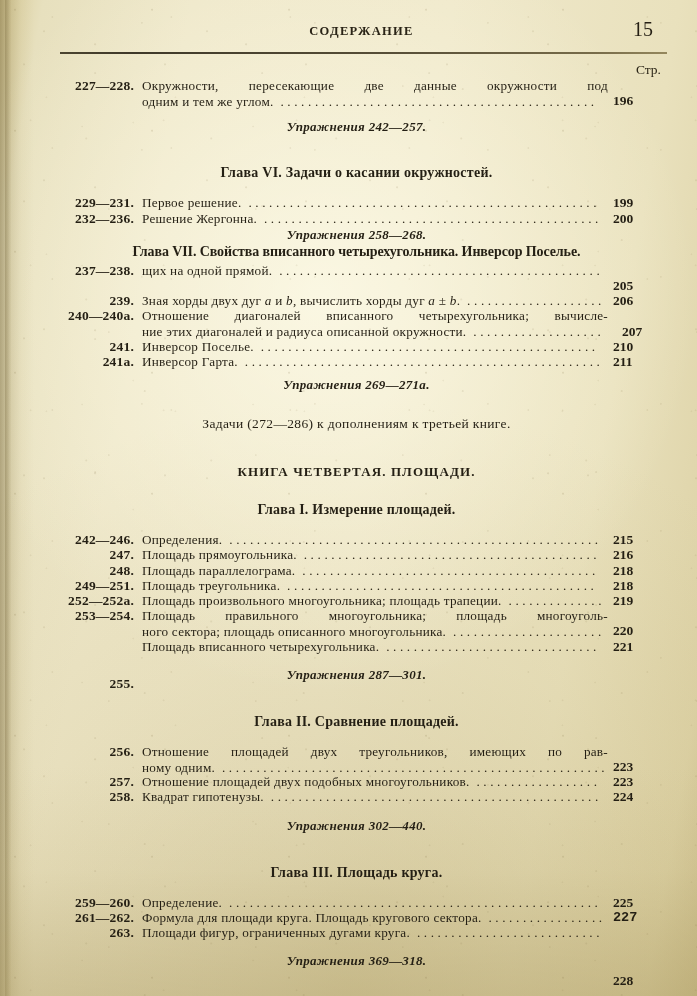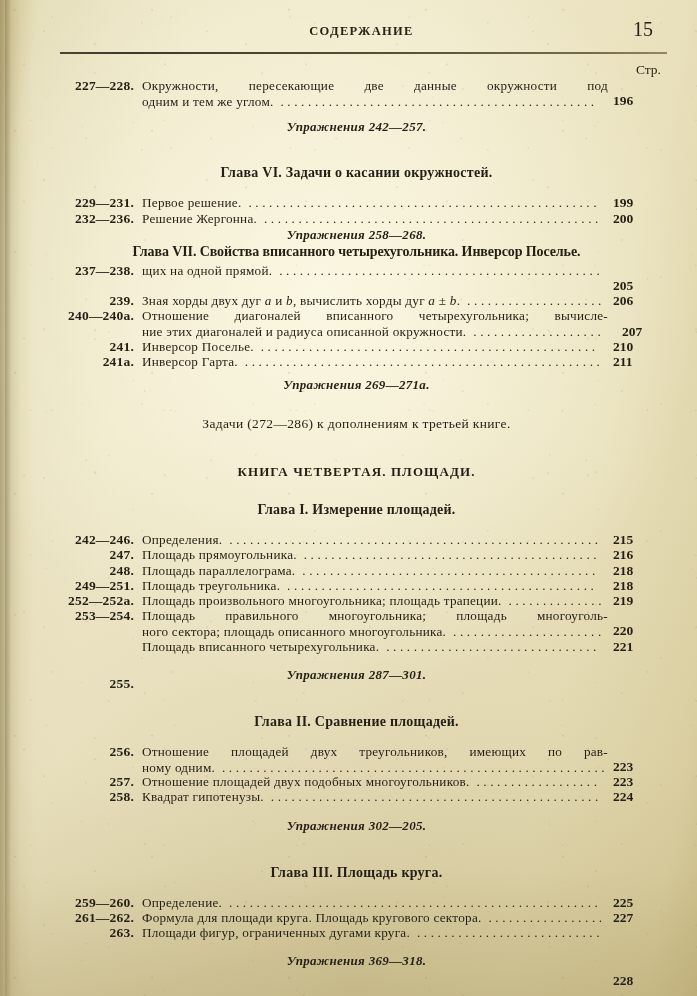--- a/index.html
+++ b/index.html
@@ -305,35 +305,35 @@
         </div>
         <div class="pg" style="top: 0px;">223</div>
       </div>
       <div class="entry" style="top: 789.4px;">
         <div class="num" style="top: 0px;">258.</div>
         <div class="body">
           <span class="ln"><span> Квадрат гипотенузы.</span><span class="leader"> ................................................</span></span>
         </div>
         <div class="pg" style="top: 0px;">224</div>
       </div>
-      <div class="centered exer" style="top: 817.6px;">Упражнения 302—205.</div>
+      <div class="centered exer" style="top: 817.6px;">Упражнения 302—440.</div>
       <div class="centered chap-head" style="top: 864.6px;">Глава III. Площадь круга.</div>
       <div class="entry" style="top: 894.6px;">
         <div class="num" style="top: 0px;">259—260.</div>
         <div class="body">
           <span class="ln"><span> Определение.</span><span class="leader"> ......................................................</span></span>
         </div>
         <div class="pg" style="top: 0px;">225</div>
       </div>
       <div class="entry" style="top: 909.8px;">
         <div class="num" style="top: 0px;">261—262.</div>
         <div class="body">
           <span class="ln"><span> Формула для площади круга. Площадь кругового сектора.</span><span class="leader"> .................</span></span>
         </div>
-        <div class="pg" style="top: 0px;">227</div>
+        <div class="pg" style="top: 0px; font-family: Liberation Mono, monospace;">227</div>
       </div>
       <div class="entry" style="top: 925px;">
         <div class="num" style="top: 0px;">263.</div>
         <div class="body">
           <span class="ln"><span> Площади фигур, ограниченных дугами круга.</span><span class="leader"> ...........................</span></span>
         </div>
         <div class="pg faded" style="top: 0px; margin-top: 48px;">228</div>
       </div>
       <div class="centered exer" style="top: 953.2px;">Упражнения 369—318.</div>
     </div>

